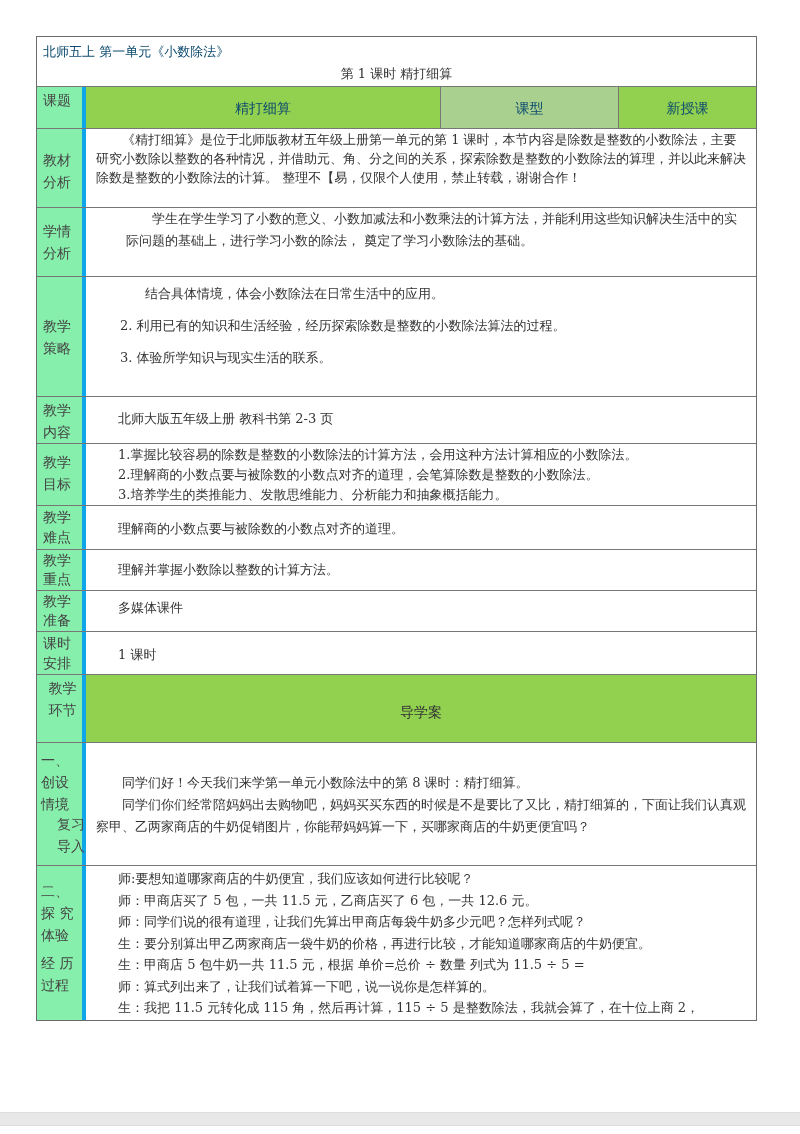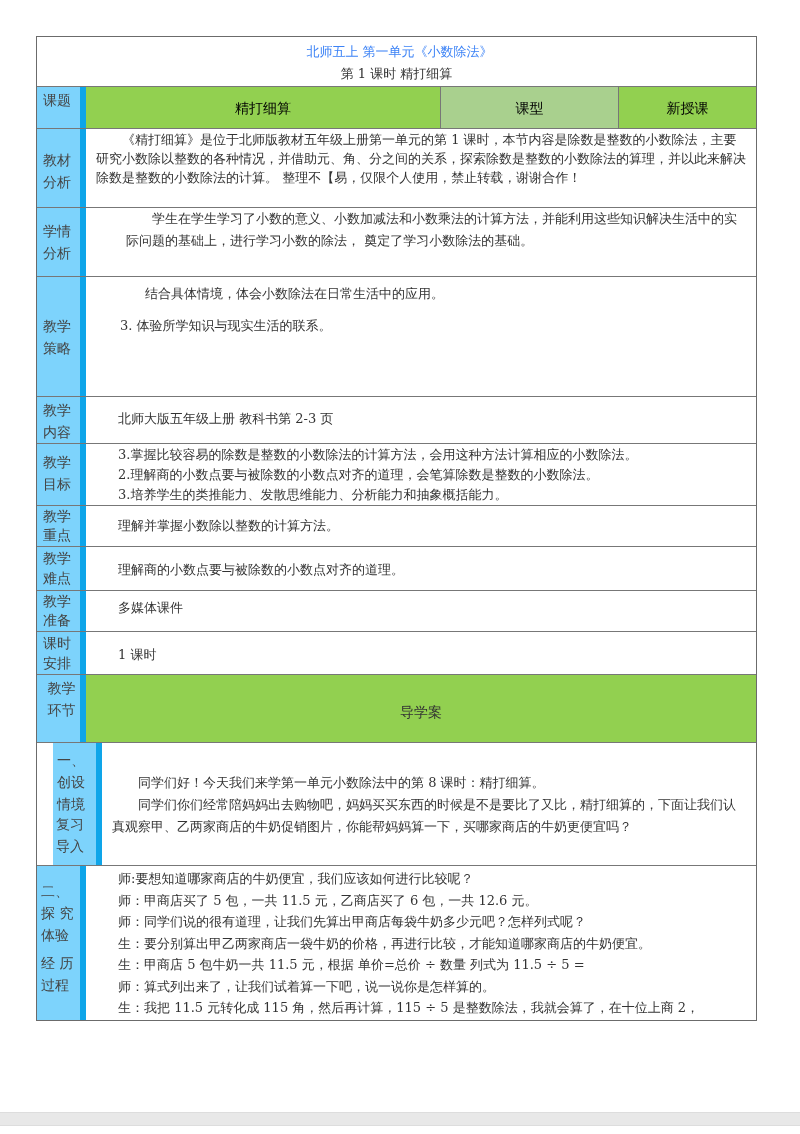--- a/index.html
+++ b/index.html
@@ -8,32 +8,32 @@
     font-family: "DejaVu Serif", "Liberation Serif", serif; color: #333;
   }
   .page { position: absolute; left: 0; top: 0; width: 800px; height: 1134px; }
   .tbl {
     position: absolute; left: 36px; top: 36px; width: 721px;
     border: 1px solid #6b6b6b; box-sizing: border-box;
   }
   .row { display: flex; border-bottom: 1px solid #777; box-sizing: border-box; }
   .row:last-child { border-bottom: none; }
   .lab {
-    width: 49px; flex: 0 0 49px; background: #7dd3fc; border-right: 6px solid #0ea5e9;
+    width: 49px; flex: 0 0 49px; background: #86efac; border-right: 4px solid #0ea5e9;
     box-sizing: border-box; font-size: 14px; line-height: 22px; color: #444;
     padding: 2px 0 0 6px; letter-spacing: 0;
   }
   .cnt { flex: 1; box-sizing: border-box; font-size: 13px; line-height: 22px; color: #333; }
   .hdr { display: block; height: 50px; padding: 0; }
-  .hdr .l1 { font-size: 13px; padding: 6px 0 0 6px; height: 20px; color:#3b82f6;text-align:center; }
+  .hdr .l1 { font-size: 13px; padding: 6px 0 0 6px; height: 20px; color:#0c4a6e; }
   .hdr .l2 { font-size: 13px; text-align: center; padding-top: 2px; color:#333; }
   .green { background: #92d050; }
   .lgreen { background: #a9d08e; }
   .kc { display: flex; height: 41px; }
-  .kc > div { display: flex; align-items: center; justify-content: center; font-size: 14px; border-right: 1px solid #777; box-sizing: border-box; color:#000000; }
+  .kc > div { display: flex; align-items: center; justify-content: center; font-size: 14px; border-right: 1px solid #777; box-sizing: border-box; color:#0c4a6e; }
   .kc > div:last-child { border-right: none; }
   .p-ind { text-indent: 2em; }
   .pad { padding: 2px 10px 0 10px; }
   .pad2 { padding: 0 10px 0 32px; }
   .watermark {
     position: absolute; left: 373px; top: 1003px; font-family: "DejaVu Sans", sans-serif;
     font-weight: bold; font-size: 72px; color: rgba(200,200,200,0.35); letter-spacing: 2px;
   }
   .page-sep { position: absolute; left: 0; top: 1112px; width: 800px; height: 12px; background: #e8e8e8; border-top:1px solid #ddd; border-bottom:1px solid #ddd; }
 </style>
@@ -64,67 +64,68 @@
 
     <div class="row" style="height:69px;">
       <div class="lab" style="padding-top:12px;">学情分析</div>
       <div class="cnt pad p-ind" style="line-height:22px;padding-top:0;padding-left:40px;">学生在学生学习了小数的意义、小数加减法和小数乘法的计算方法，并能利用这些知识解决生活中的实际问题的基础上，进行学习小数的除法， 奠定了学习小数除法的基础。</div>
     </div>
 
     <div class="row" style="height:120px;">
       <div class="lab" style="padding-top:38px;">教学策略</div>
       <div class="cnt" style="padding:6px 10px 0 34px;">
         <div style="height:32px;padding-left:25px;">结合具体情境，体会小数除法在日常生活中的应用。</div>
+        <div style="height:32px;">2.    利用已有的知识和生活经验，经历探索除数是整数的小数除法算法的过程。</div>
         <div style="height:32px;">3.    体验所学知识与现实生活的联系。</div>
       </div>
     </div>
 
     <div class="row" style="height:47px;">
       <div class="lab">教学内容</div>
       <div class="cnt pad2" style="padding-top:11px;">北师大版五年级上册  教科书第 2-3 页</div>
     </div>
 
     <div class="row" style="height:62px;">
       <div class="lab" style="padding-top:7px;">教学目标</div>
       <div class="cnt pad2" style="line-height:20px;padding-top:1px;">
-        <div>3.掌握比较容易的除数是整数的小数除法的计算方法，会用这种方法计算相应的小数除法。</div>
+        <div>1.掌握比较容易的除数是整数的小数除法的计算方法，会用这种方法计算相应的小数除法。</div>
         <div>2.理解商的小数点要与被除数的小数点对齐的道理，会笔算除数是整数的小数除法。</div>
         <div>3.培养学生的类推能力、发散思维能力、分析能力和抽象概括能力。</div>
       </div>
     </div>
 
+    <div class="row" style="height:44px;">
+      <div class="lab" style="line-height:20px;padding-top:1px;">教学难点</div>
+      <div class="cnt pad2" style="padding-top:12px;">理解商的小数点要与被除数的小数点对齐的道理。</div>
+    </div>
+
     <div class="row" style="height:41px;">
       <div class="lab" style="line-height:19px;padding-top:1px;">教学重点</div>
       <div class="cnt pad2" style="padding-top:9px;">理解并掌握小数除以整数的计算方法。</div>
-    </div>
-
-    <div class="row" style="height:44px;">
-      <div class="lab" style="line-height:20px;padding-top:1px;">教学难点</div>
-      <div class="cnt pad2" style="padding-top:12px;">理解商的小数点要与被除数的小数点对齐的道理。</div>
     </div>
 
     <div class="row" style="height:41px;">
       <div class="lab" style="line-height:19px;padding-top:1px;">教学准备</div>
       <div class="cnt pad2" style="padding-top:6px;">多媒体课件</div>
     </div>
 
     <div class="row" style="height:43px;">
       <div class="lab" style="line-height:20px;padding-top:1px;">课时安排</div>
       <div class="cnt pad2" style="padding-top:12px;">1 课时</div>
     </div>
 
     <div class="row" style="height:68px;">
       <div class="lab" style="line-height:22px;padding-top:2px;text-align:center;">教学环节</div>
       <div class="cnt green" style="display:flex;align-items:center;justify-content:center;font-size:14px;padding-top:6px;">导学案</div>
     </div>
 
     <div class="row" style="height:123px;">
-      <div class="lab" style="position:relative;padding:6px 0 0 4px;margin-left:16px;">
+      <div class="lab" style="position:relative;padding:6px 0 0 4px;">
         <div style="width:36px;line-height:22px;">一、创设情境</div>
-        <div style="position:absolute;left:3px;top:70px;width:36px;line-height:22px;">复习导入</div>
+        <div style="position:absolute;left:20px;top:70px;width:36px;line-height:22px;">复习导入</div>
       </div>
       <div class="cnt" style="padding:29px 10px 0 10px;line-height:22px;">
         <div class="p-ind">同学们好！今天我们来学第一单元小数除法中的第 8 课时：精打细算。</div>
         <div class="p-ind">同学们你们经常陪妈妈出去购物吧，妈妈买买东西的时候是不是要比了又比，精打细算的，下面让我们认真观察甲、乙两家商店的牛奶促销图片，你能帮妈妈算一下，买哪家商店的牛奶更便宜吗？</div>
       </div>
     </div>
 
     <div class="row" style="height:154px;">
       <div class="lab" style="position:relative;padding:14px 8px 0 4px;">
         <div style="width:36px;line-height:22px;">二、探 究体验</div>

